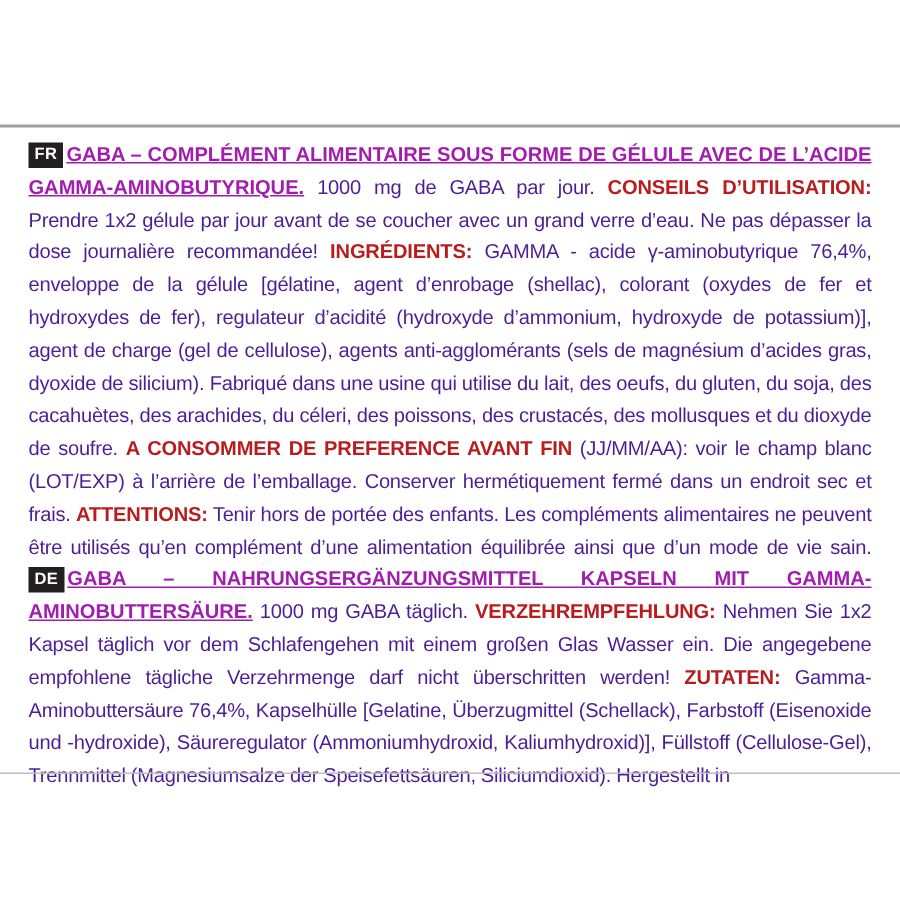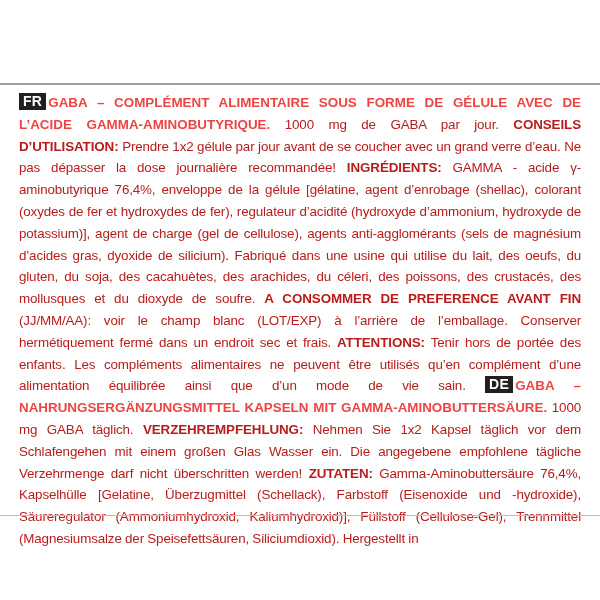--- a/index.html
+++ b/index.html
@@ -56,41 +56,42 @@
     -webkit-font-smoothing: antialiased;
   }
 
   
   .flow {
     display: block;
   }
 
   .t-reg {
     font-weight: 400;
-    color: #b91c1c;
+    color: #4c1d95;
   }
 
   .t-bold {
     font-weight: 700;
     color: #b91c1c;
     letter-spacing: -0.1px;
   }
 
   .t-head {
     font-weight: 700;
-    color: #ef4444;
+    color: #a21caf;
     letter-spacing: 0.2px;
+    text-decoration: underline;
   }
 
   .lang-badge {
     display: inline-block;
     background: #231f20;
     color: #ffffff;
     font-weight: 700;
-    font-size: 14px;
+    font-size: 11px;
     line-height: 14px;
     padding: 1px 4px 2px 4px;
     letter-spacing: 0.3px;
     vertical-align: 1px;
     margin-right: 2px;
   }
 
   .sp { letter-spacing: 0; }
 </style>
 </head>

